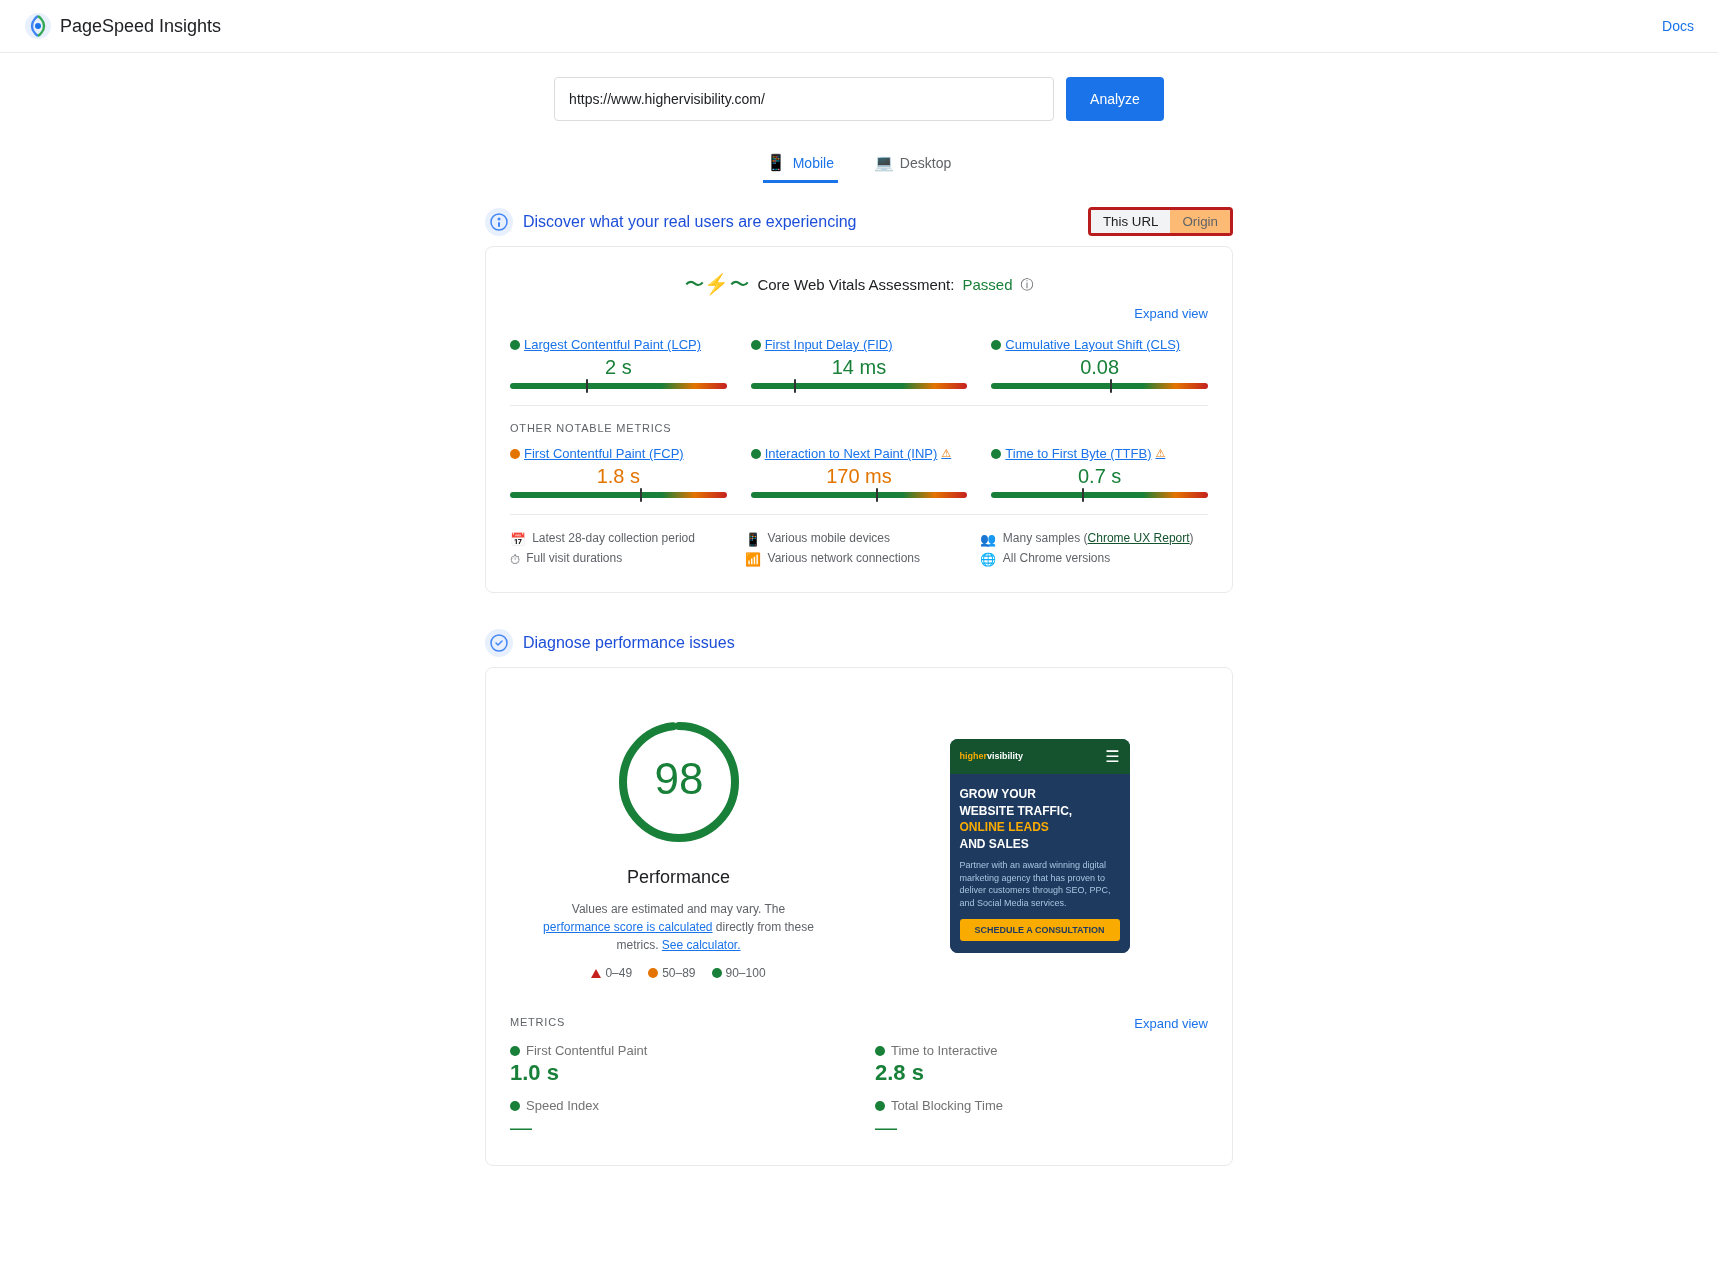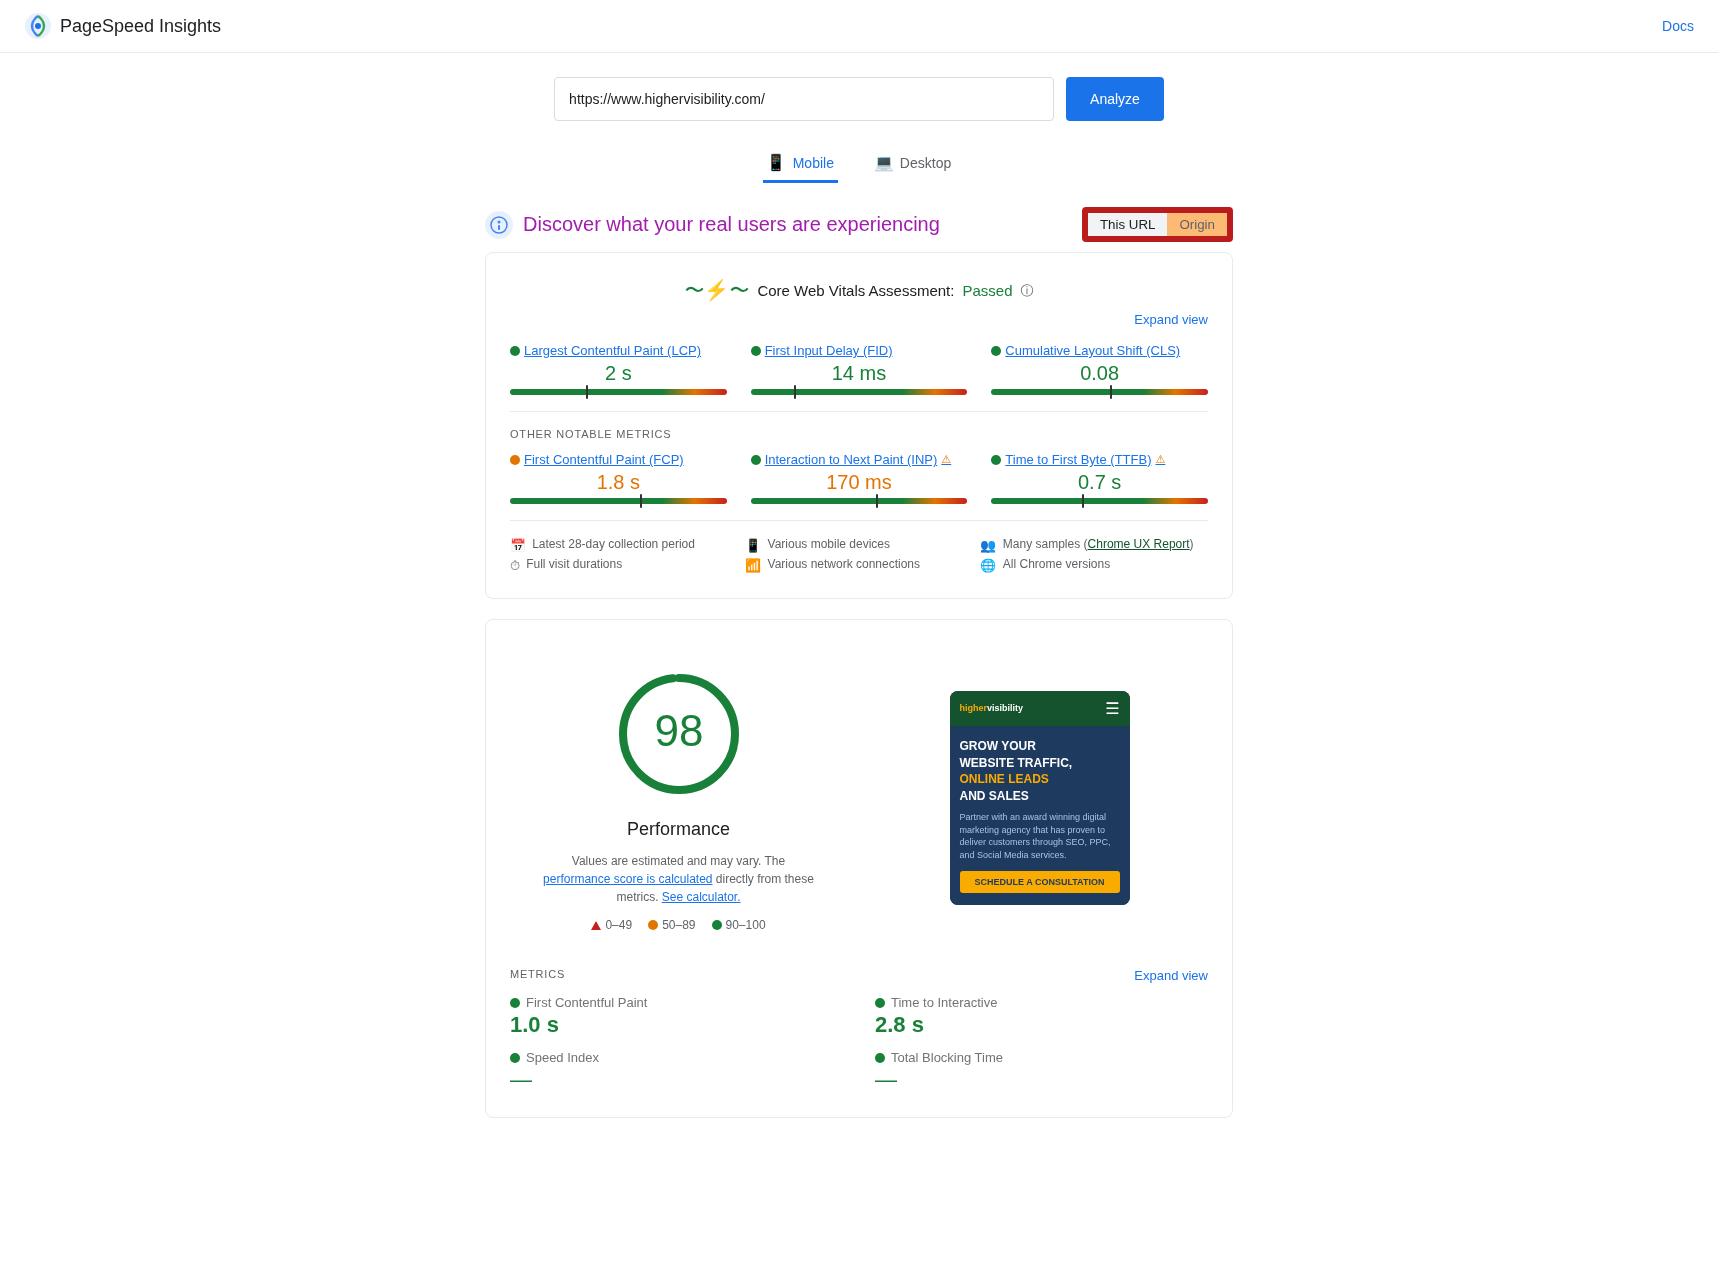--- a/index.html
+++ b/index.html
@@ -21,24 +21,24 @@
     .tab { display: flex; align-items: center; gap: 6px; padding: 8px 4px; font-size: 14px; color: #5f6368; cursor: pointer; border-bottom: 3px solid transparent; }
     .tab.active { color: #1a73e8; border-bottom: 3px solid #1a73e8; font-weight: 500; }
     .tab-icon { font-size: 16px; }
 
     
     .main { max-width: 780px; margin: 0 auto; padding: 0 16px; }
 
     
     .section-header { display: flex; align-items: center; gap: 10px; padding: 16px 0 10px; }
     .section-icon { width: 28px; height: 28px; border-radius: 50%; background: #e8f0fe; display: flex; align-items: center; justify-content: center; font-size: 14px; }
-    .section-title { font-size: 20px; font-weight: 500; color: #a21caf; }
-
-    
-    .url-origin-toggle { display: flex; border: 6px solid #b91c1c; border-radius: 4px; overflow: hidden; font-size: 13px; }
+    .section-title { font-size: 16px; font-weight: 500; color: #1d4ed8; }
+
+    
+    .url-origin-toggle { display: flex; border: 3px solid #b91c1c; border-radius: 4px; overflow: hidden; font-size: 13px; }
     .toggle-btn { padding: 4px 12px; cursor: pointer; background: #fdba74; color: #5f6368; border: none; }
     .toggle-btn.active { background: #f1f3f4; color: #202124; font-weight: 500; }
 
     
     .card { background: #fff; border: 1px solid #e8eaed; border-radius: 8px; padding: 24px; margin-bottom: 20px; }
 
     
     .cwv-header { display: flex; align-items: center; gap: 8px; justify-content: center; margin-bottom: 8px; font-size: 15px; }
     .cwv-passed { color: #188038; font-weight: 500; }
     .expand-view { text-align: right; font-size: 13px; color: #1a73e8; cursor: pointer; margin-bottom: 16px; }
@@ -260,20 +260,29 @@
           <span>Many samples (<a class="chrome-link">Chrome UX Report</a>)</span>
         </div>
         <div class="info-item" style="margin-top:4px;">
           <span class="info-icon">🌐</span>
           <span>All Chrome versions</span>
         </div>
       </div>
     </div>
   </div>
 
+  <div class="section-header">
+    <div class="section-icon" style="background:#e8f0fe;">
+      <svg width="18" height="18" viewBox="0 0 18 18" fill="none">
+        <circle cx="9" cy="9" r="8" stroke="#4285f4" stroke-width="1.5" fill="#e8f0fe"></circle>
+        <path d="M6 9 L8 11 L12 7" stroke="#4285f4" stroke-width="1.5" stroke-linecap="round" stroke-linejoin="round"></path>
+      </svg>
+    </div>
+    <span class="section-title">Diagnose performance issues</span>
+  </div>
 
   <div class="card">
     <div class="score-area">
 
       <div class="score-left">
         <div class="score-circle-container">
           <svg width="140" height="140" viewBox="0 0 140 140">
             <circle cx="70" cy="70" r="56" fill="none" stroke="#e8eaed" stroke-width="8"></circle>
             <circle cx="70" cy="70" r="56" fill="none" stroke="#188038" stroke-width="8" stroke-dasharray="352" stroke-dashoffset="7" stroke-linecap="round" transform="rotate(-90 70 70)"></circle>
             <text x="70" y="82" text-anchor="middle" font-size="44" font-weight="300" fill="#188038" font-family="Arial">98</text>

